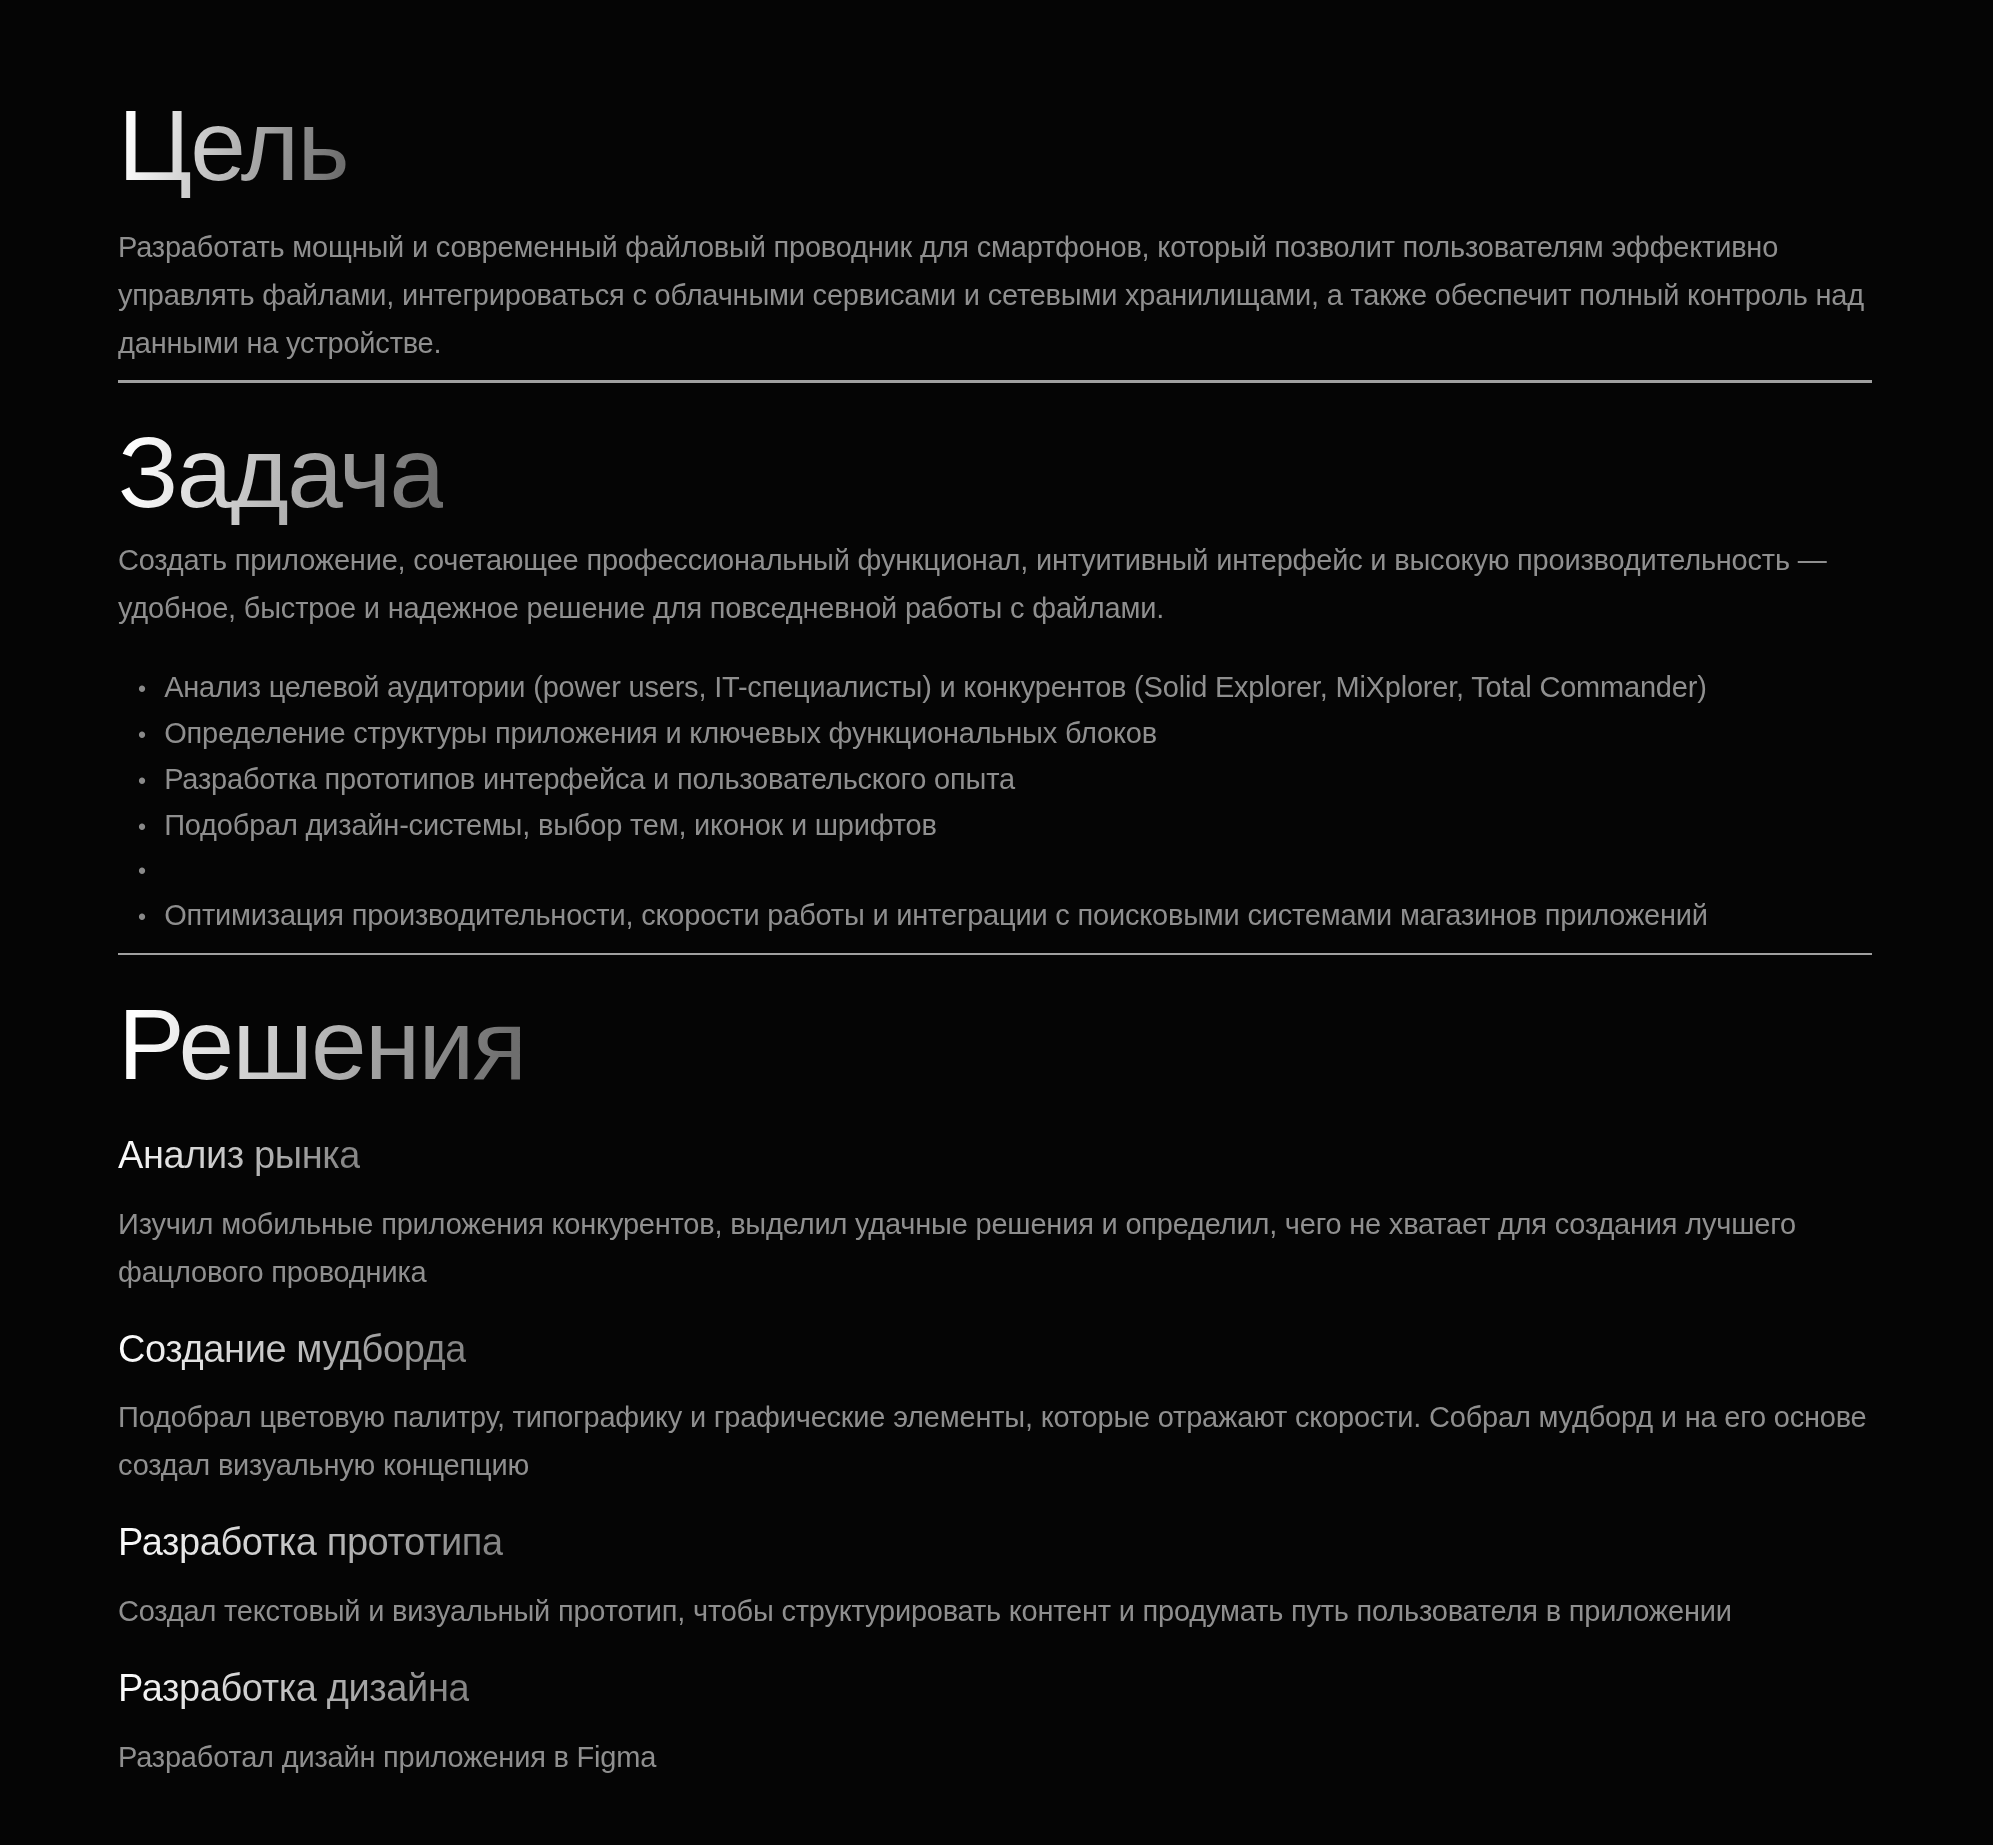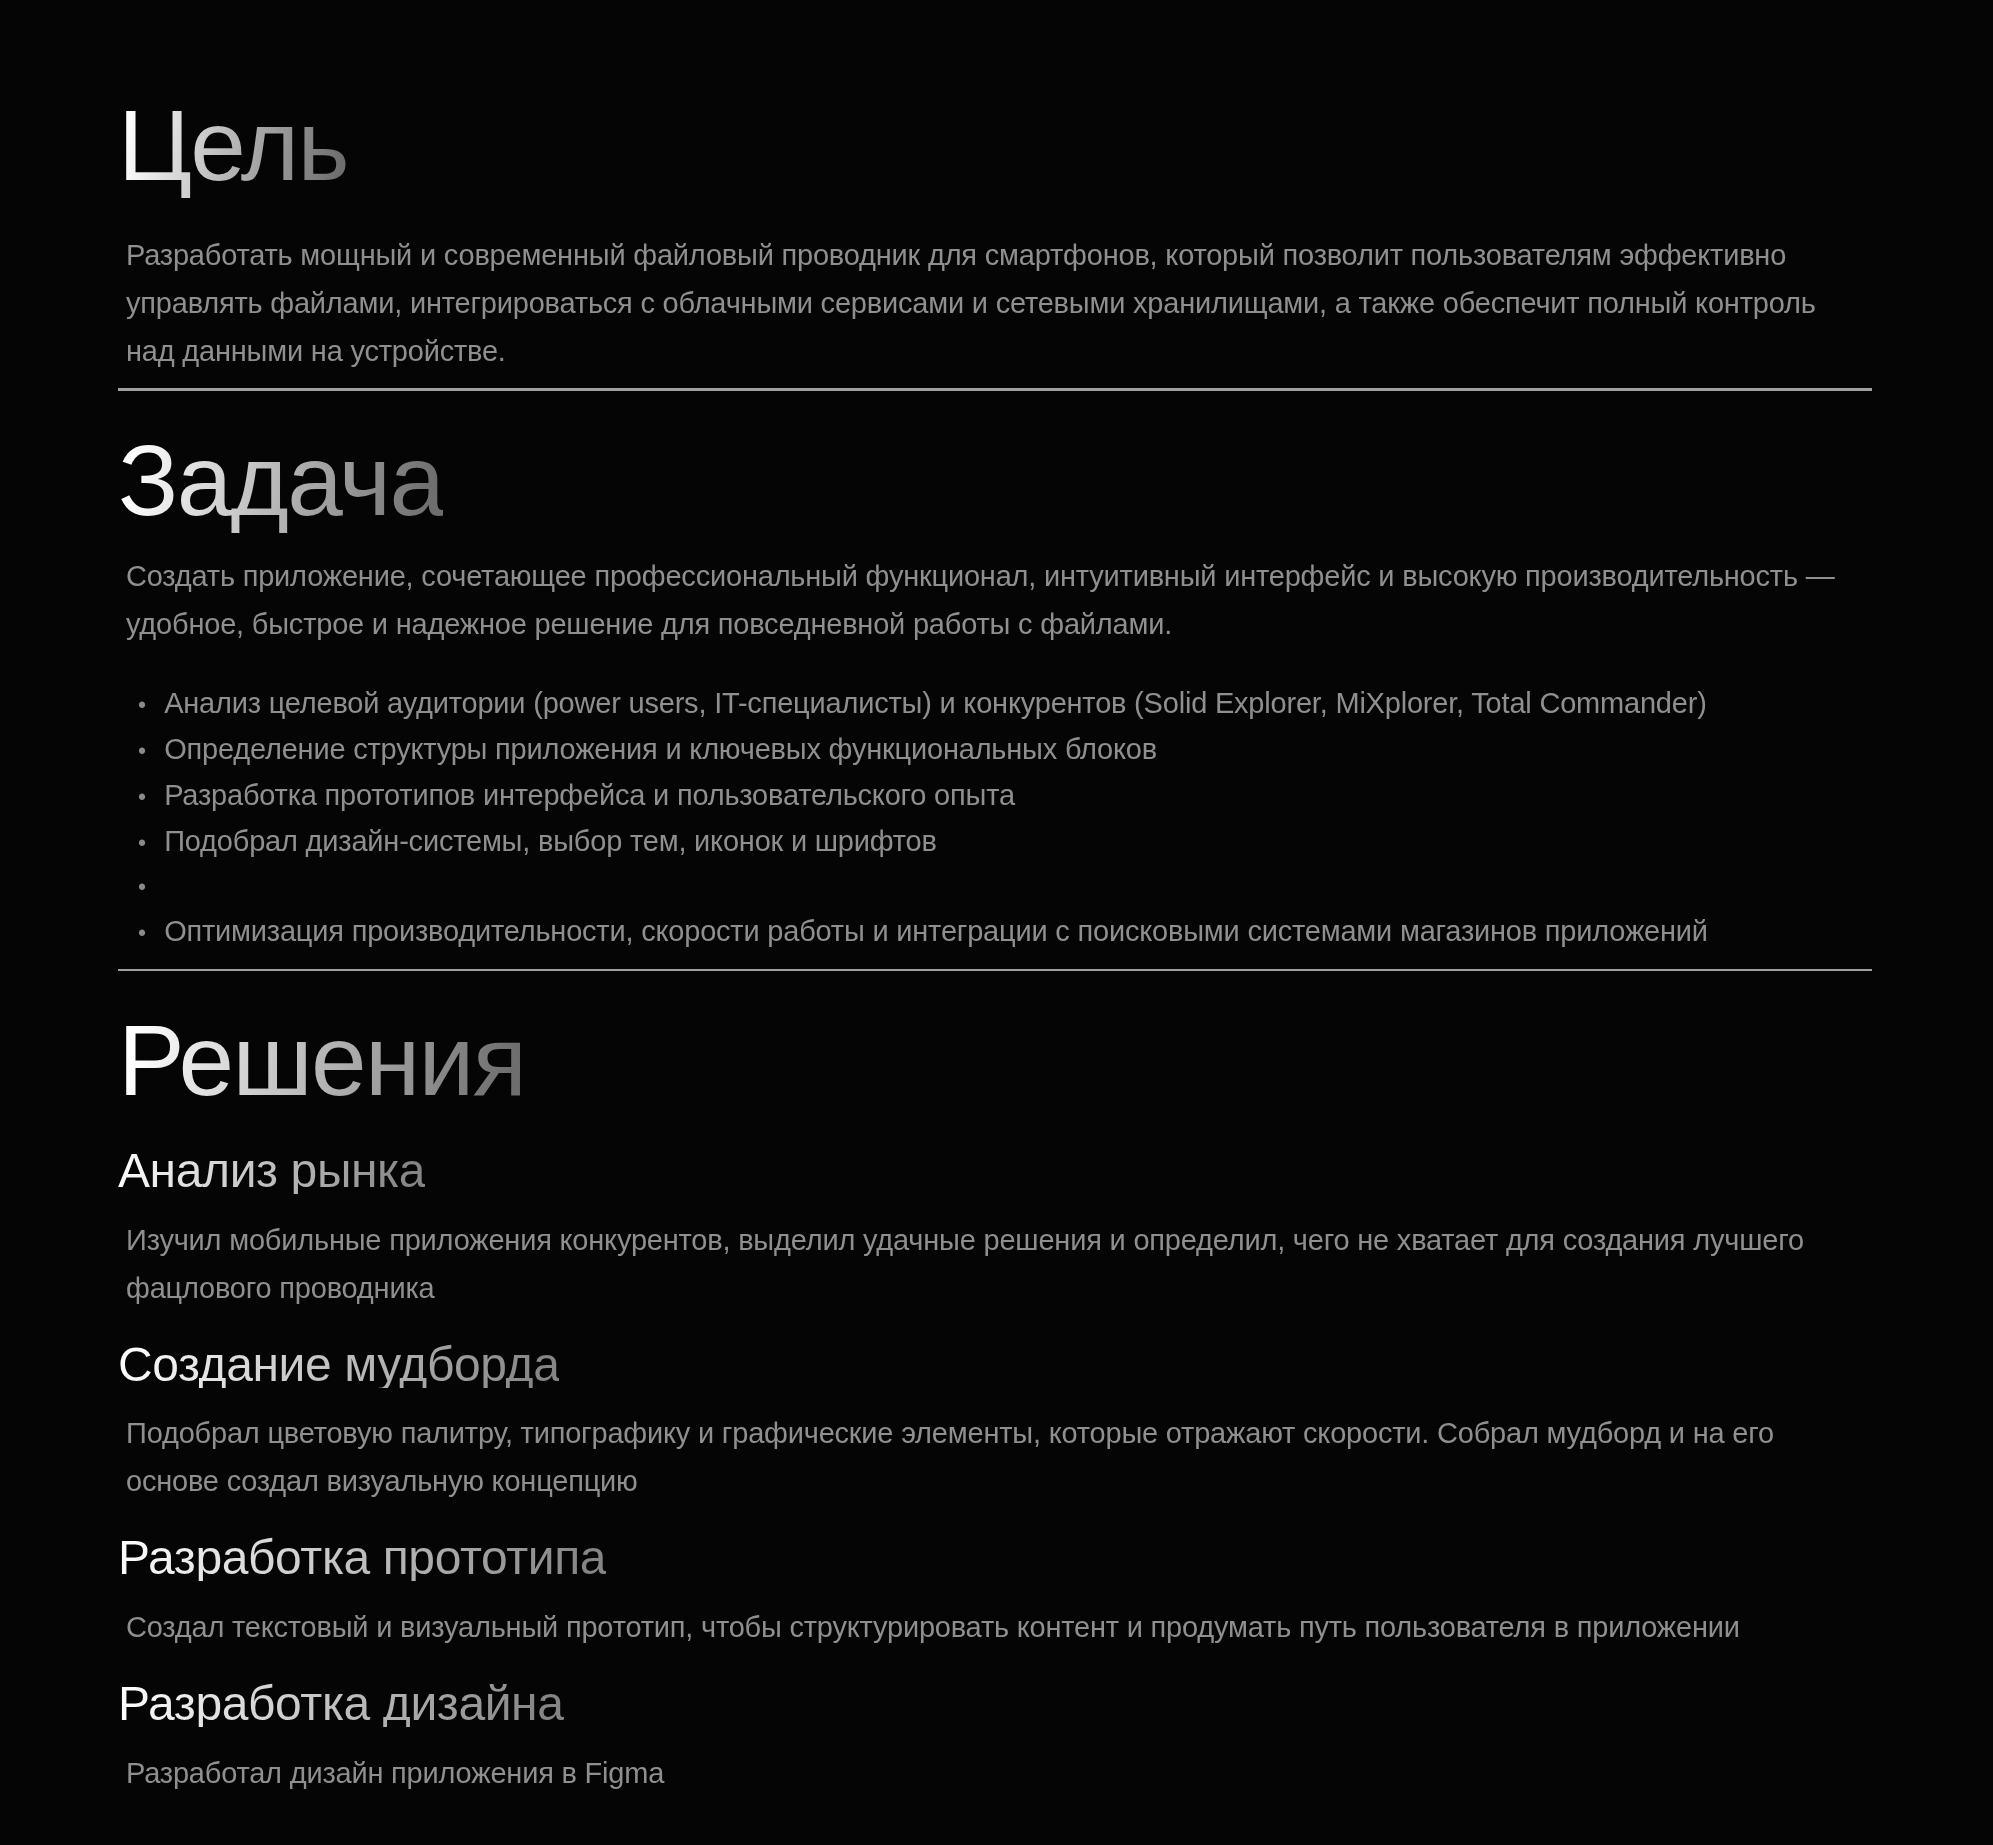--- a/index.html
+++ b/index.html
@@ -33,33 +33,33 @@
     background: linear-gradient(100deg, #ffffff 5%, #6e6e6e 95%);
     -webkit-background-clip: text;
     background-clip: text;
     -webkit-text-fill-color: transparent;
     color: transparent;
   }
   h1.grad.task { margin-bottom: 11.6px; text-decoration: underline; }
   
   h2.grad {
     margin: 0;
-    font-size: 48px;
+    font-size: 38px;
     font-weight: 400;
     line-height: 46px;
     letter-spacing: -0.4px;
     display: inline-block;
     background: linear-gradient(100deg, #ffffff 0%, #858585 95%);
     -webkit-background-clip: text;
     background-clip: text;
     -webkit-text-fill-color: transparent;
     color: transparent;
   }
   p.body-text {
-    margin: 8px;
+    margin: 0;
     font-size: 29px;
     font-weight: 400;
     line-height: 48px;
     letter-spacing: -0.2px;
     color: #8f8f8f;
   }
   .divider {
     border: none;
     height: 2.5px;
     background: #a0a0a0;

